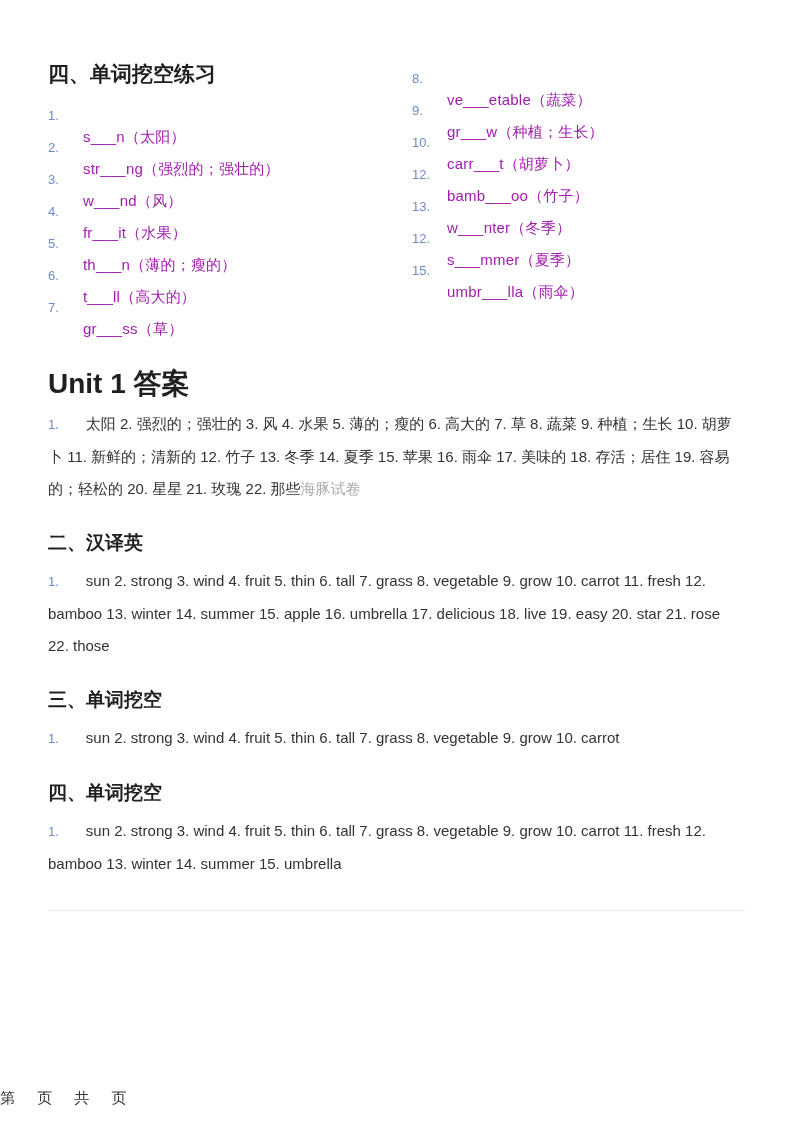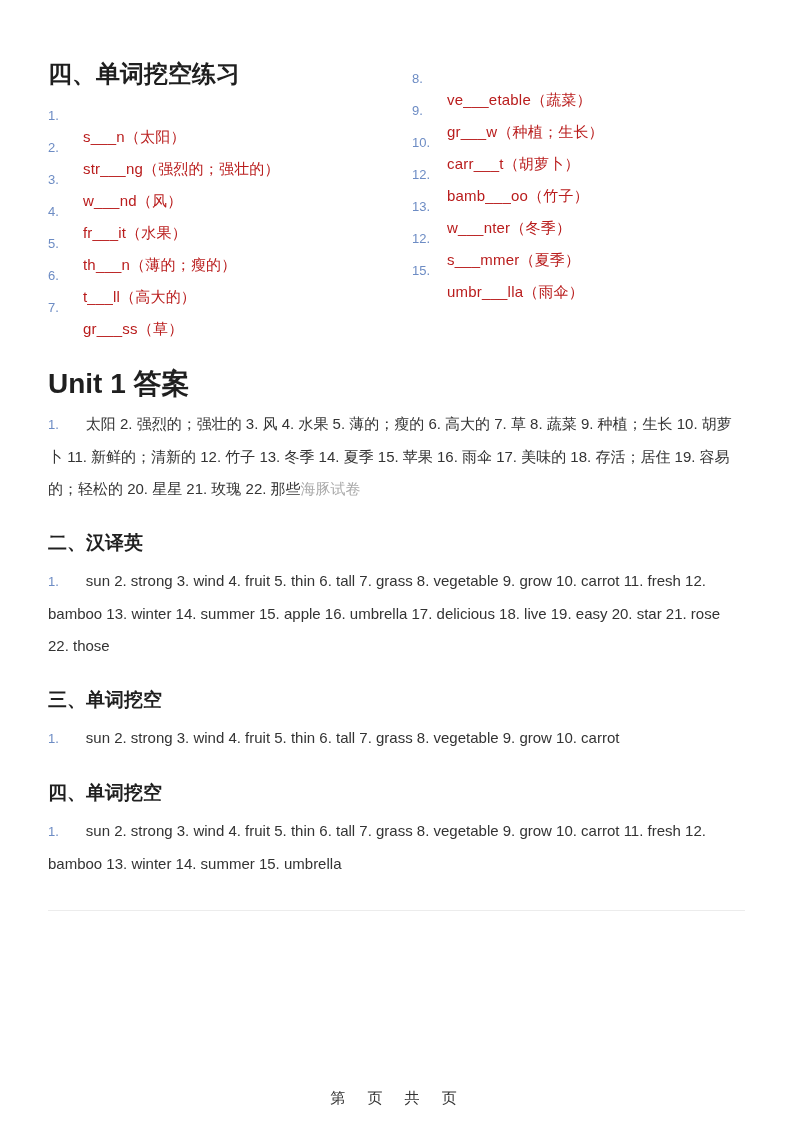--- a/index.html
+++ b/index.html
@@ -24,21 +24,21 @@
   }
   
   .columns {
     display: flex;
     align-items: flex-start;
   }
   .col-left  { width: 364px; flex: 0 0 364px; }
   .col-right { flex: 1; }
   h2.block-title {
     margin: 0;
-    font-size: 24px;
+    font-size: 21px;
     line-height: 23px;
     font-weight: bold;
     color: #1f1f1f;
   }
   ol.blanks {
     list-style: none;
     margin: 0;
     padding: 0;
   }
   .col-left ol.blanks { margin-top: 14px; }
@@ -47,21 +47,21 @@
     align-items: center;
     height: 32px;
   }
   li.blank-item .num {
     flex: 0 0 35px;
     font-size: 13px;
     color: #6d8cc4;
   }
   li.blank-item .word {
     font-size: 15px;
-    color: #b91c1c;
+    color: #a21caf;
     letter-spacing: 0.2px;
     margin-top: 44px;
   }
   
   h1.answers-title {
     margin: 48px 0 0 0;
     font-size: 28px;
     line-height: 26px;
     font-weight: bold;
     color: #1f1f1f;
@@ -91,21 +91,20 @@
     border: none;
     border-top: 1px solid #ececec;
     margin: 30px 0 0 0;
   }
   
   .footer {
     position: absolute;
     left: 0;
     right: 0;
     bottom: 14px;
-    text-align: center;
     font-size: 15px;
     color: #333333;
     letter-spacing: 6px;
     word-spacing: 6px;
   }
 </style>
 </head>
 <body>
 
 <div class="page">

